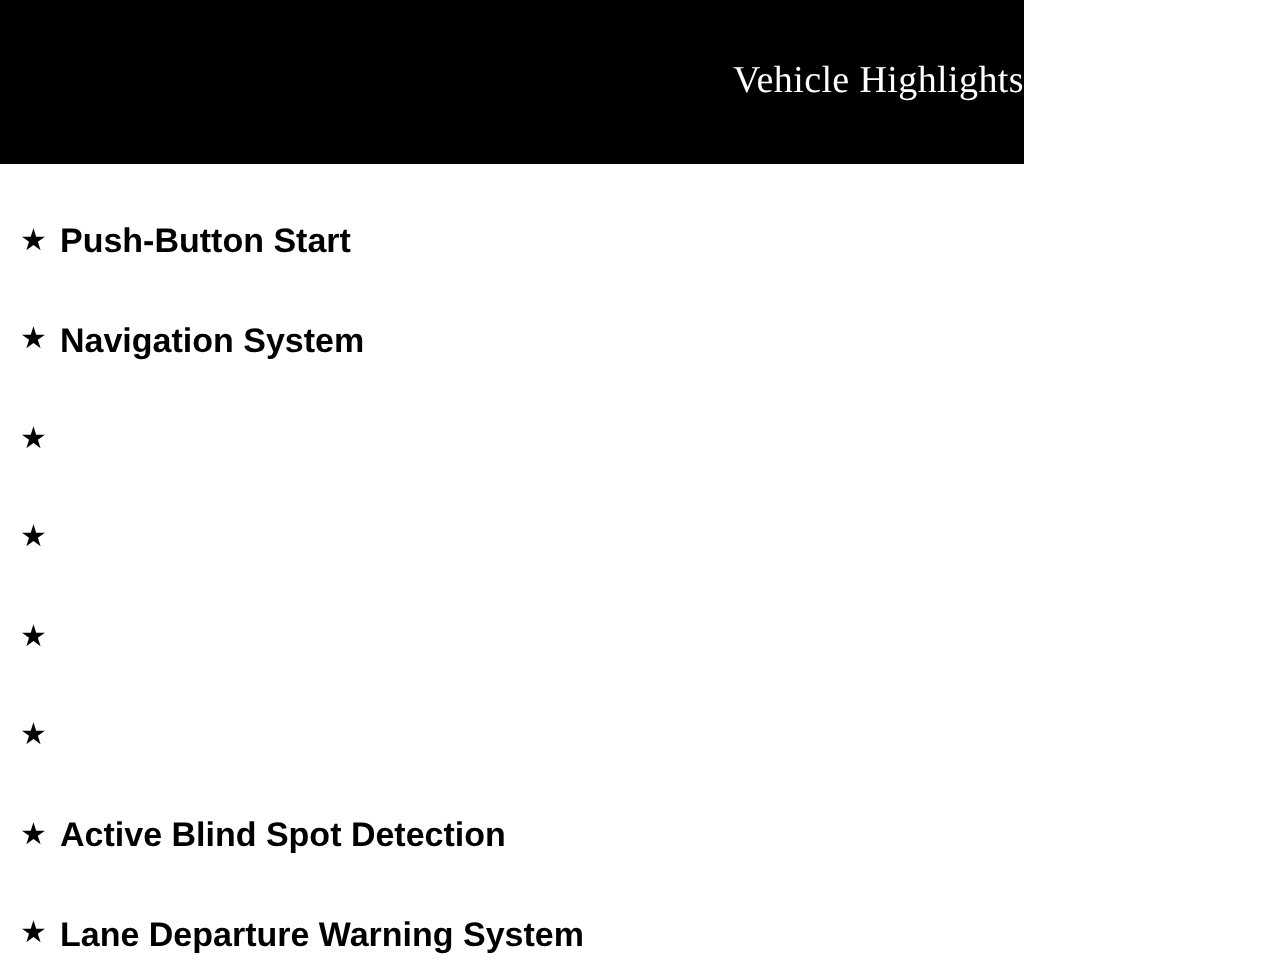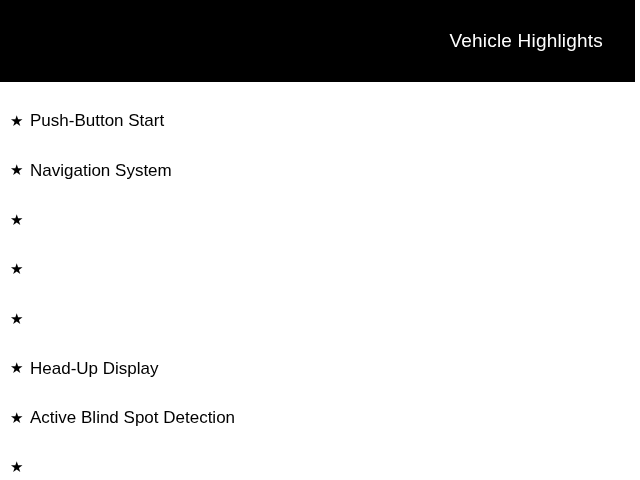--- a/index.html
+++ b/index.html
@@ -13,28 +13,28 @@
     font-family: "Liberation Sans", sans-serif;
     overflow: hidden;
   }
   .page {
     width: 640px;
     height: 480px;
     position: relative;
     background: #ffffff;
   }
   .header-bar {
-    width: 635px;
+    width: 512px;
     height: 82px;
     background: #000000;
     display: flex;
     align-items: center;
     justify-content: flex-end;
     box-sizing: border-box;
-    padding-right: 32px;
+    font-family: Liberation Serif, serif;
   }
   .header-title {
     color: #ffffff;
     font-size: 19px;
     font-weight: 400;
     letter-spacing: 0.2px;
     line-height: 1;
     padding-bottom: 2px;
   }
   .highlights-list {
@@ -55,21 +55,21 @@
     flex: 0 0 20px;
     color: #000000;
     font-size: 15px;
     line-height: 1;
     text-align: left;
     padding-bottom: 1px;
   }
   .item-label {
     color: #000000;
     font-size: 17px;
-    font-weight: 400;
+    font-weight: 700;
     line-height: 1;
     white-space: nowrap;
   }
 </style>
 </head>
 <body>
 
 <div class="page">
 
   <div class="header-bar">
@@ -95,26 +95,26 @@
     <li class="highlight-item">
       <span class="bullet-icon">★</span>
     </li>
 
     <li class="highlight-item">
       <span class="bullet-icon">★</span>
     </li>
 
     <li class="highlight-item">
       <span class="bullet-icon">★</span>
-      <span class="item-label">Head-Up Display</span>
     </li>
 
     <li class="highlight-item">
       <span class="bullet-icon">★</span>
       <span class="item-label">Active Blind Spot Detection</span>
     </li>
 
     <li class="highlight-item">
       <span class="bullet-icon">★</span>
+      <span class="item-label">Lane Departure Warning System</span>
     </li>
 
   </ul>
 </div>
 
 </body></html>

